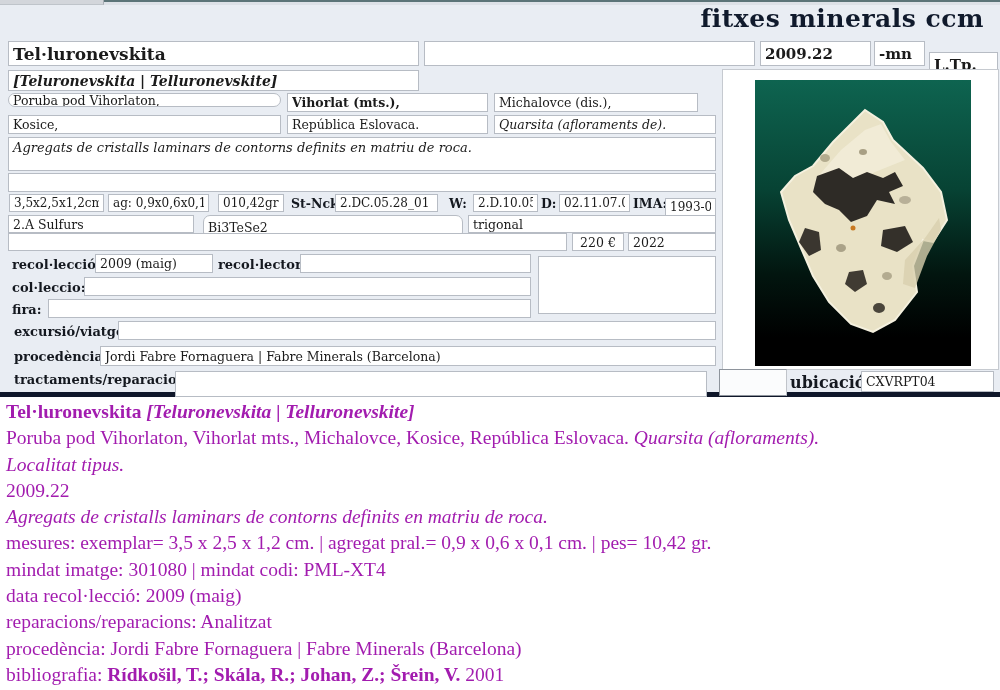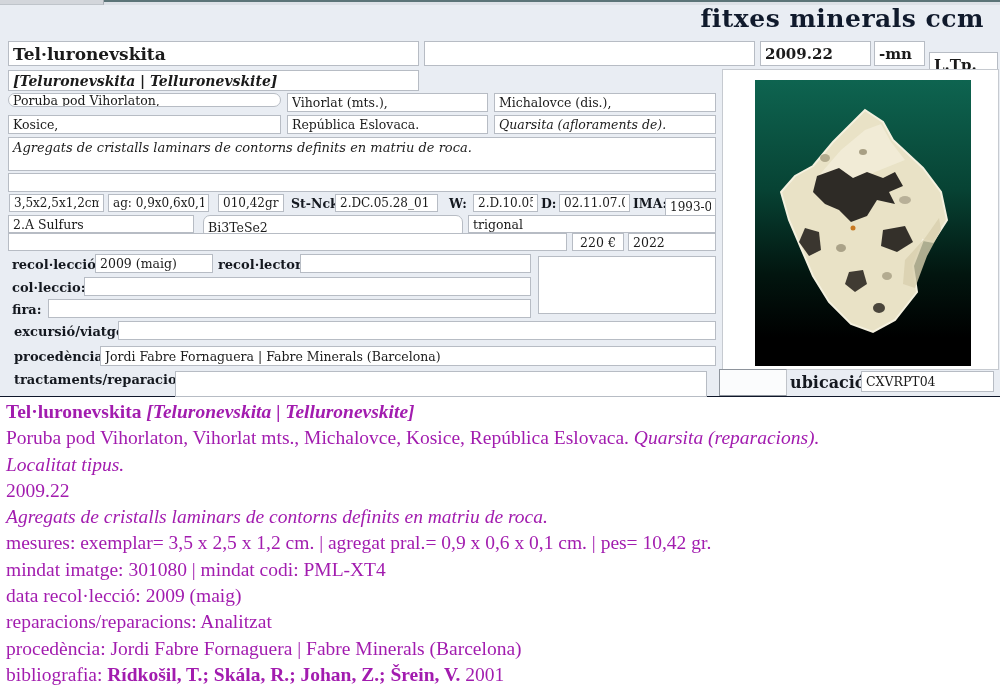--- a/index.html
+++ b/index.html
@@ -1,19 +1,19 @@
 <!DOCTYPE html>
 <html><head>
 <meta charset="utf-8">
 <style>
   html,body{margin:0;padding:0;background:#fff;}
   .screen{position:relative;width:1000px;height:690px;background:#ffffff;overflow:hidden;
           font-family:"DejaVu Serif",serif;}
   .form-area{position:absolute;left:0;top:0;width:1000px;height:397px;background:#e9edf3;
-             border-bottom:1px solid #0f172a;box-sizing:border-box;}
+             border-bottom:5px solid #0f172a;box-sizing:border-box;}
   .topstrip{position:absolute;left:0;top:0;width:1000px;height:5px;background:#dde1e7;}
   .tab-left{position:absolute;left:0;top:0;width:104px;height:5px;background:#d3d6db;
             border-right:1px solid #a9aeb5;border-bottom:1px solid #bfc4ca;box-sizing:border-box;}
   .tab-line{position:absolute;left:104px;top:0;width:896px;height:2px;background:#5c7478;}
   .app-title{position:absolute;top:4px;right:16px;font-size:25px;font-weight:bold;
              color:#101a2c;letter-spacing:.5px;}
   .fld{position:absolute;background:#ffffff;border:1px solid #b7bcc4;box-sizing:border-box;
        font-family:"DejaVu Serif",serif;font-size:12.5px;color:#1b1b1b;padding:0 4px;margin:0;}
   input.fld{outline:none;}
   textarea.fld{resize:none;outline:none;padding-top:2px;overflow:hidden;}
@@ -48,22 +48,22 @@
     <div class="app-title">fitxes minerals ccm</div>
 
     <input class="fld name" style="left: 8px; top: 41px; width: 411px; height: 25px;" value="Tel·luronevskita">
     <input class="fld" style="left: 424px; top: 41px; width: 331px; height: 25px;">
     <input class="fld hdr" style="left: 760px; top: 41px; width: 111px; height: 25px;" value="2009.22">
     <input class="fld hdr" style="left: 874px; top: 41px; width: 51px; height: 25px;" value="-mn">
     <input class="fld hdr" style="left: 929px; top: 52px; width: 69px; height: 25px;" value="L.Tp.">
     <input class="fld syn" style="left: 8px; top: 70px; width: 411px; height: 21px;" value="[Teluronevskita | Telluronevskite]">
 
     <input class="fld" style="left: 8px; top: 93px; width: 273px; height: 14px; border-radius: 9px;" value="Poruba pod Vihorlaton,">
-    <input class="fld" style="left: 287px; top: 93px; width: 201px; height: 19px;" value="Vihorlat (mts.),">
-    <input class="fld" style="left: 494px; top: 93px; width: 222px; height: 19px;" value="Michalovce (dis.),">
+    <input class="fld" style="left: 287px; top: 93px; width: 201px; height: 19px; font-weight: bold;" value="Vihorlat (mts.),">
+    <input class="fld" style="left: 494px; top: 93px; width: 204px; height: 19px;" value="Michalovce (dis.),">
     <input class="fld" style="left: 8px; top: 115px; width: 273px; height: 19px;" value="Kosice,">
     <input class="fld" style="left: 287px; top: 115px; width: 201px; height: 19px;" value="República Eslovaca.">
     <input class="fld it" style="left: 494px; top: 115px; width: 222px; height: 19px;" value="Quarsita (afloraments de).">
 
     <textarea class="fld it" style="left: 8px; top: 137px; width: 708px; height: 34px; font-size: 13px;">Agregats de cristalls laminars de contorns definits en matriu de roca.</textarea>
     <input class="fld" style="left: 8px; top: 173px; width: 708px; height: 19px;">
 
     <input class="fld sm" style="left: 9px; top: 194px; width: 95px; height: 18px;" value="3,5x2,5x1,2cm">
     <input class="fld sm" style="left: 108px; top: 194px; width: 101px; height: 18px;" value="ag: 0,9x0,6x0,1cm">
     <input class="fld sm" style="left: 218px; top: 194px; width: 66px; height: 18px;" value="010,42gr">
@@ -133,21 +133,21 @@
       </svg>
     </div>
 
     <div class="corner-box"></div>
     <span class="lbl" style="left:790px;top:373px;font-size:16px;">ubicació:</span>
     <input class="fld" style="left: 861px; top: 371px; width: 133px; height: 21px;" value="CXVRPT04">
   </div>
 
   <div class="summary">
     <div><span class="b">Tel·luronevskita </span><span class="bi">[Teluronevskita | Telluronevskite]</span></div>
-    <div><span>Poruba pod Vihorlaton, Vihorlat mts., Michalovce, Kosice, República Eslovaca. </span><span class="i">Quarsita (reparacions).</span></div>
+    <div><span>Poruba pod Vihorlaton, Vihorlat mts., Michalovce, Kosice, República Eslovaca. </span><span class="i">Quarsita (afloraments).</span></div>
     <div class="i">Localitat tipus.</div>
     <div>2009.22</div>
     <div class="i">Agregats de cristalls laminars de contorns definits en matriu de roca.</div>
     <div>mesures: exemplar= 3,5 x 2,5 x 1,2 cm. | agregat pral.= 0,9 x 0,6 x 0,1 cm. | pes= 10,42 gr.</div>
     <div>mindat imatge: 301080 | mindat codi: PML-XT4</div>
     <div>data recol·lecció: 2009 (maig)</div>
     <div>reparacions/reparacions: Analitzat</div>
     <div>procedència: Jordi Fabre Fornaguera | Fabre Minerals (Barcelona)</div>
     <div><span>bibliografia: </span><span class="b">Rídkošil, T.; Skála, R.; Johan, Z.; Šrein, V.</span><span> 2001</span></div>
   </div>

